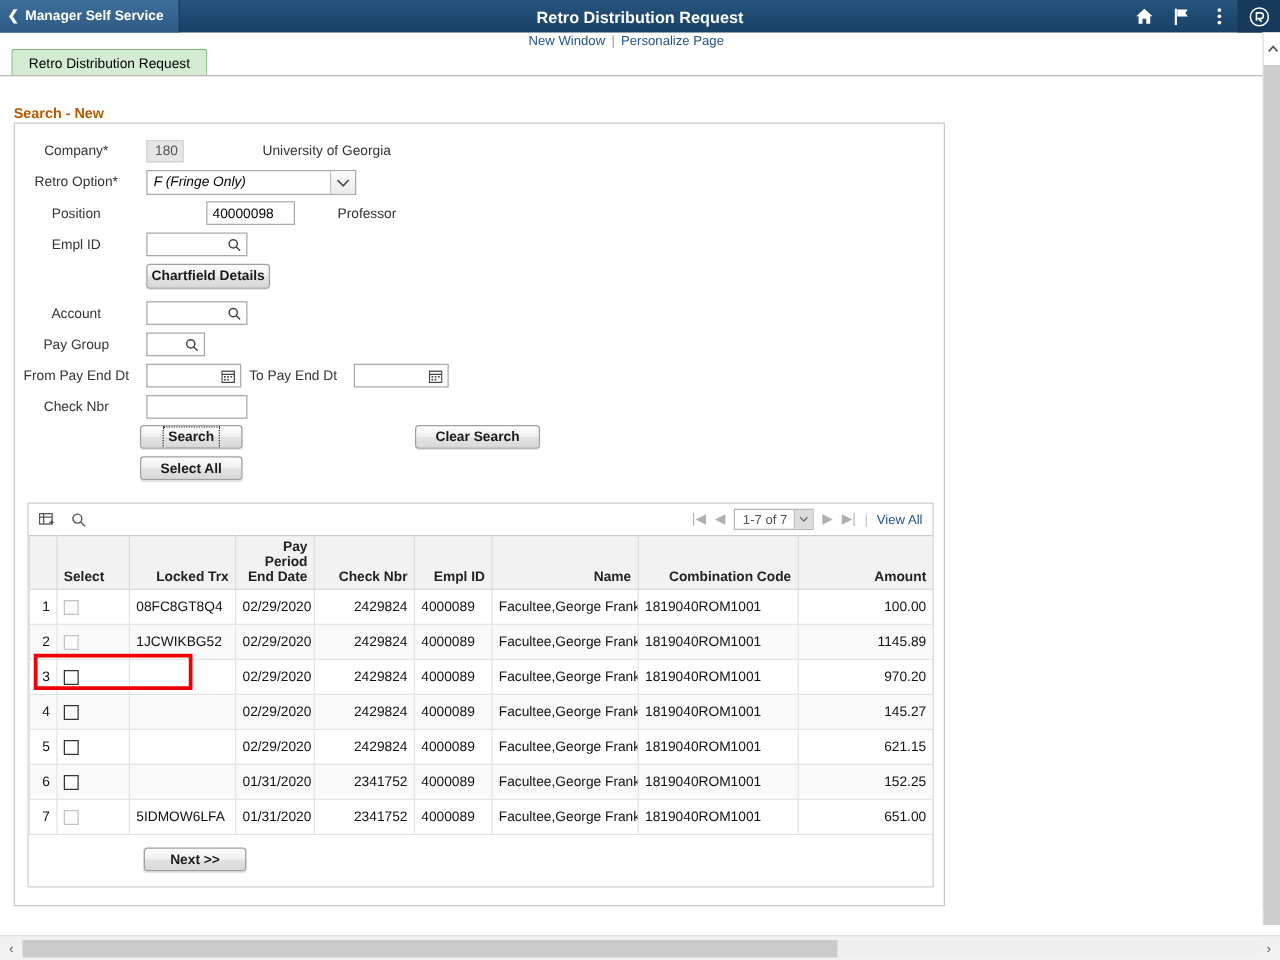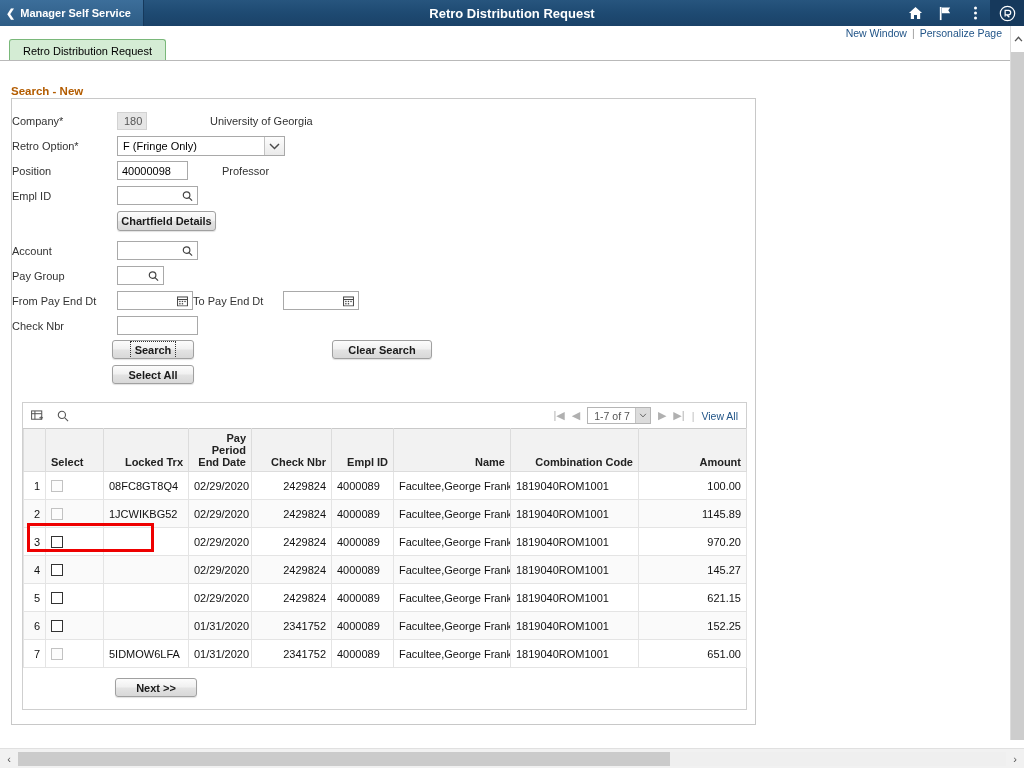--- a/index.html
+++ b/index.html
@@ -54,21 +54,21 @@
     width: 34px; height: 26px;
     background: #16395c;
     display: flex; align-items: center; justify-content: center;
     cursor: pointer;
   }
 
   
   .linksrow {
     position: absolute; top: 26px; left: 0;
     width: 1010px; height: 14px;
-    display: flex; justify-content: flex-end; align-items: center;
+    display: flex; justify-content: center; align-items: center;
     gap: 5px; padding-right: 8px;
     font-size: 10.5px;
   }
   .linksrow a { color: #225588; text-decoration: none; cursor: pointer; }
   .linksrow .sep { color: #999; }
 
   
   .pagetab {
     position: absolute; top: 39px; left: 9px;
     height: 22px;
@@ -101,21 +101,21 @@
     position: absolute; top: 98px; left: 11px;
     width: 745px; height: 627px;
     border: 1px solid #c8c8c8;
     background: #ffffff;
   }
 
   
   .frow { position: absolute; display: flex; align-items: center; }
   .flabel {
     font-size: 11px; color: #333;
-    text-align: left;
+    text-align: center;
     padding-right: 7px;
     white-space: nowrap;
   }
   .fdisplay {
     background: #e6e6e6;
     border: 1px solid #d2d2d2;
     height: 18px;
     font-size: 11px;
     color: #555;
     display: flex; align-items: center;
@@ -144,20 +144,21 @@
   }
   .fselect {
     height: 20px;
     border: 1px solid #a9a9a9;
     background: #ffffff;
     font-size: 11px;
     display: flex; align-items: center;
     padding-left: 5px;
     position: relative;
     cursor: pointer;
+    font-style: italic;
   }
   .fselect .arrow {
     position: absolute; right: 0; top: 0; bottom: 0;
     width: 20px;
     background: linear-gradient(to bottom,#fdfdfd,#eaeaea);
     border-left: 1px solid #c2c2c2;
     display: flex; align-items: center; justify-content: center;
   }
 
   .btn {
@@ -430,21 +431,21 @@
       <span class="arrow">
         <svg width="11" height="7" viewBox="0 0 11 7">
             <path d="M1 1 L5.5 5.6 L10 1" fill="none" stroke="#4a4a4a" stroke-width="1.4"></path>
           </svg>
       </span>
     </div>
   </div>
 
   <div class="frow" style="top:62px; left:0;">
     <div class="flabel" style="width:105px;">Position</div>
-    <div class="finput" style="width:71px;">
+    <div class="finput" style="width:71px;margin-left:48px;">
       <span class="val">40000098</span>
     </div>
     <span class="lookup-ico" style="position:static; transform:none; margin-left:-19px; margin-right:6px;">
       <svg width="11" height="11" viewBox="0 0 12 12">
           <circle cx="5" cy="5" r="3.6" fill="none" stroke="#444" stroke-width="1.3"></circle>
           <line x1="7.7" y1="7.7" x2="11" y2="11" stroke="#444" stroke-width="1.3"></line>
         </svg>
     </span>
     <div class="fstatic" style="margin-left:36px;">Professor</div>
   </div>

